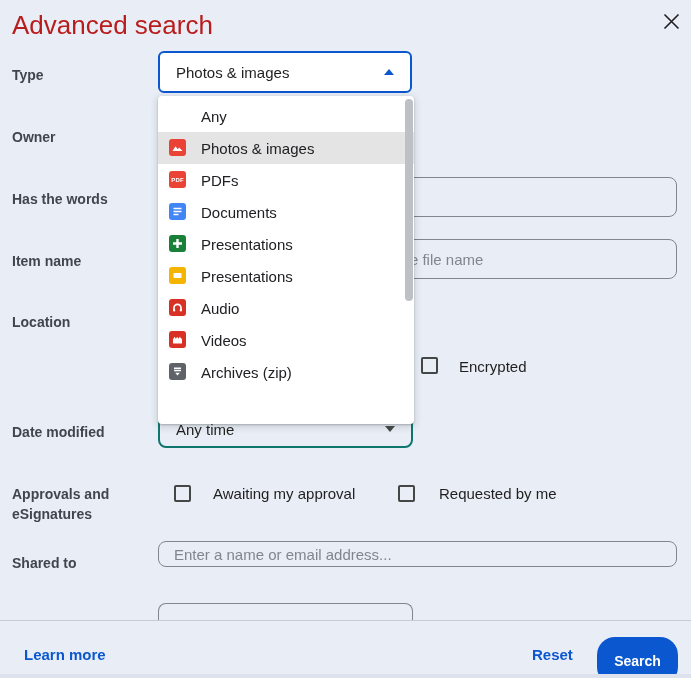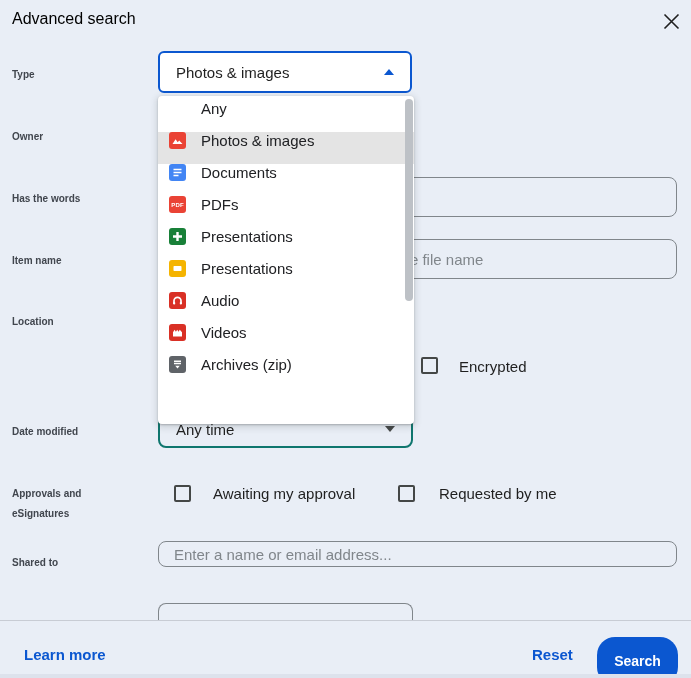--- a/index.html
+++ b/index.html
@@ -6,25 +6,25 @@
   html,body { width: 691px; height: 678px; }
   body {
     position: relative;
     font-family: "Liberation Sans", sans-serif;
     background: #e9eef6;
     overflow: hidden;
     color: #1f1f1f;
   }
   .abs { position: absolute; }
 
-  .dialog-title { left: 12px; top: 10px; font-size: 16px; color: #000000; }
+  .dialog-title { left: 12px; top: 10px; font-size: 26px; color: #b91c1c; }
   .close-btn { left: 658px; top: 10px; width: 26px; height: 26px; cursor: pointer;
                display:flex; align-items:center; justify-content:center; }
 
-  .field-label { left: 12px; font-size: 10px; font-weight: bold; color: #41464e; line-height: 20px; }
+  .field-label { left: 12px; font-size: 14px; font-weight: bold; color: #41464e; line-height: 20px; }
 
   .select-trigger {
     left: 158px; top: 51px; width: 254px; height: 42px;
     background: #fff; border: 2px solid #0b57d0; border-radius: 6px;
     display: flex; align-items: center; padding: 0 16px; cursor: pointer;
   }
   .select-trigger .value { font-size: 15px; color: #1f1f1f; flex: 1; }
   .caret-up { width: 0; height: 0; border-left: 5px solid transparent;
               border-right: 5px solid transparent; border-bottom: 6px solid #0b57d0; }
   .caret-down { width: 0; height: 0; border-left: 5px solid transparent;
@@ -68,21 +68,21 @@
   }
 
   
   .menu {
     left: 158px; top: 96px; width: 256px; height: 328px;
     background: #fff; border-radius: 4px;
     box-shadow: 0 2px 6px 2px rgba(60,64,67,.15), 0 1px 2px rgba(60,64,67,.3);
     padding: 4px 0; z-index: 10;
   }
   .menu-item {
-    height: 32px; display: flex; align-items: flex-start; padding-left: 11px;
+    height: 32px; display: flex; align-items: center; padding-left: 11px;
     cursor: pointer;
   }
   .menu-item.selected { background: #e4e4e4; }
   .menu-item .icon-slot { width: 18px; height: 18px; margin-right: 14px; flex: none; }
   .menu-item .mi-label { font-size: 15px; color: #202124; }
   .file-icon { width: 17px; height: 17px; border-radius: 3px; display: flex;
                align-items: center; justify-content: center; }
   .pdf-badge { font-size: 6px; font-weight: bold; color: #fff; letter-spacing: .2px; }
   .menu-scrollbar {
     position: absolute; right: 1px; top: 3px; width: 8px; height: 202px;
@@ -158,36 +158,36 @@
       <svg width="13" height="13" viewBox="0 0 13 13">
             <path d="M1.5 10 L4.6 5.2 L6.7 8.2 L8.2 6.4 L11.5 10 Z" fill="#fff"></path>
           </svg>
     </span>
       </span>
     <span class="mi-label">Photos &amp; images</span>
   </div>
 
   <div class="menu-item">
     <span class="icon-slot">
-        <span class="file-icon" style="background:#4285f4">
-      <svg width="13" height="13" viewBox="0 0 13 13">
-            <path d="M2.5 3.5h8M2.5 6.5h8M2.5 9.5h5" stroke="#fff" stroke-width="1.6"></path>
-          </svg>
-    </span>
-      </span>
-    <span class="mi-label">Documents</span>
-  </div>
-
-  <div class="menu-item">
-    <span class="icon-slot">
         <span class="file-icon" style="background:#ea4335">
       <span class="pdf-badge">PDF</span>
     </span>
       </span>
     <span class="mi-label">PDFs</span>
+  </div>
+
+  <div class="menu-item">
+    <span class="icon-slot">
+        <span class="file-icon" style="background:#4285f4">
+      <svg width="13" height="13" viewBox="0 0 13 13">
+            <path d="M2.5 3.5h8M2.5 6.5h8M2.5 9.5h5" stroke="#fff" stroke-width="1.6"></path>
+          </svg>
+    </span>
+      </span>
+    <span class="mi-label">Documents</span>
   </div>
 
   <div class="menu-item">
     <span class="icon-slot">
         <span class="file-icon" style="background:#188038">
       <svg width="13" height="13" viewBox="0 0 13 13">
             <path d="M6.5 2v9M2 6.5h9" stroke="#fff" stroke-width="2.4"></path>
           </svg>
     </span>
       </span>

